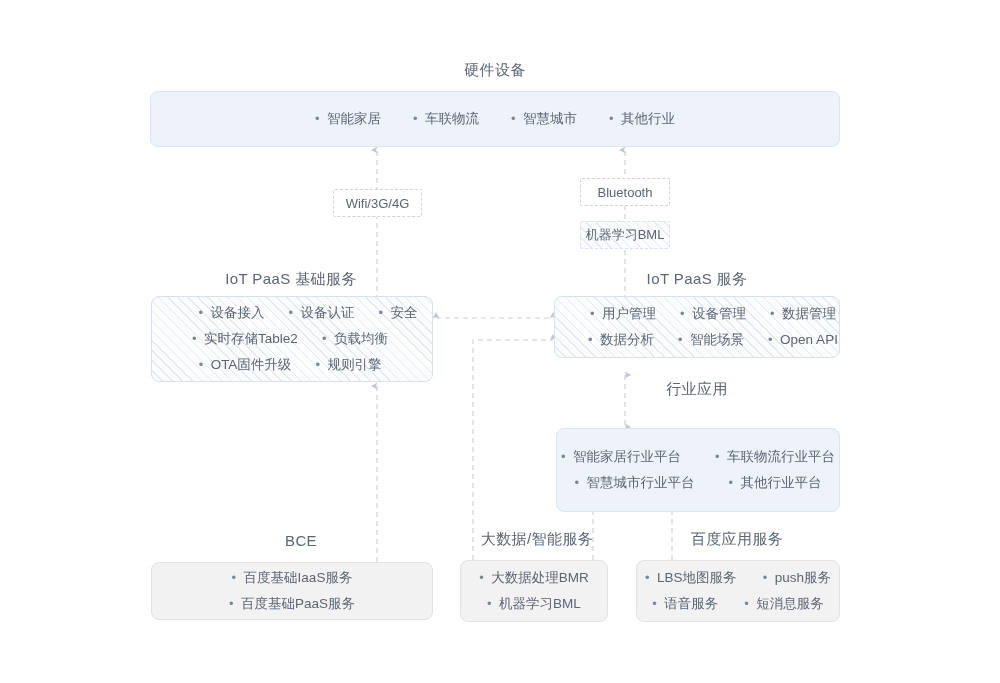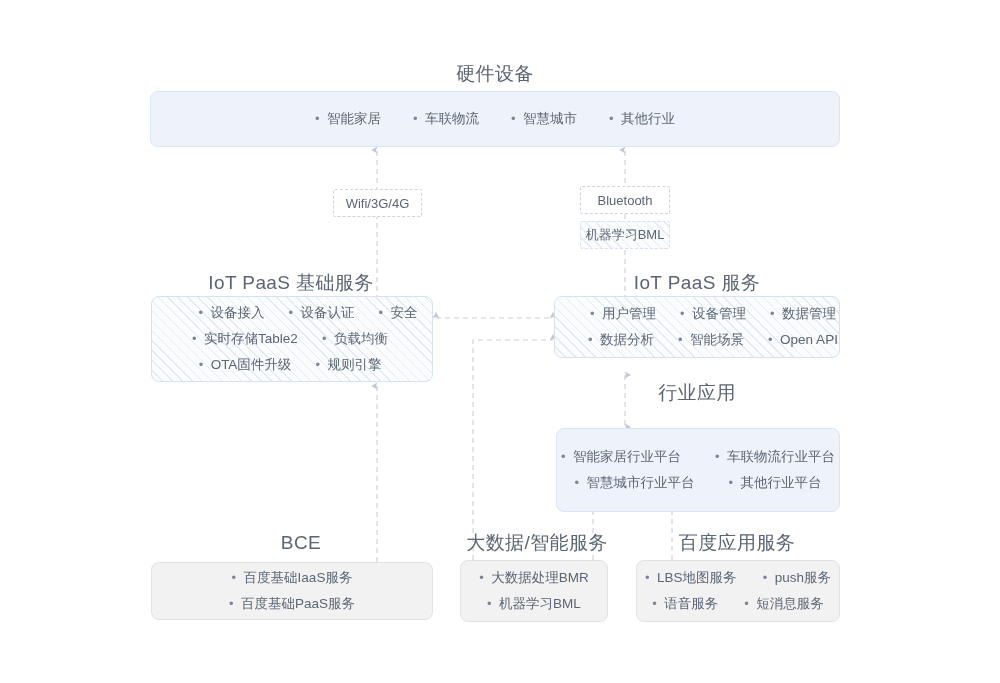--- a/index.html
+++ b/index.html
@@ -21,21 +21,21 @@
   #wires {
     position: absolute;
     left: 0; top: 0;
     width: 1000px;
     height: 683px;
     pointer-events: none;
   }
 
   .group-title {
     position: absolute;
-    font-size: 19px;
+    font-size: 15px;
     color: #5b6573;
     letter-spacing: .4px;
     white-space: nowrap;
     text-align: right;
     transform: translateX(-50%);
   }
 
   .node {
     position: absolute;
     box-sizing: border-box;
@@ -229,17 +229,17 @@
     <div class="items grid2">
       <span class="item">LBS地图服务</span>
       <span class="item">push服务</span>
       <span class="item">语音服务</span>
       <span class="item">短消息服务</span>
     </div>
   </div>
 
   <div class="wire-label" style="left:333px; top:189px; width:89px; height:28px;">Wifi/3G/4G</div>
 
-  <div class="wire-label" style="left:580px; top:186px; width:90px; height:28px;">Bluetooth</div>
+  <div class="wire-label" style="left:580px; top:178px; width:90px; height:28px;">Bluetooth</div>
 
   <div class="wire-label hatched" style="left:580px; top:221px; width:90px; height:28px;">机器学习BML</div>
 
 </div>
 
 </body></html>

